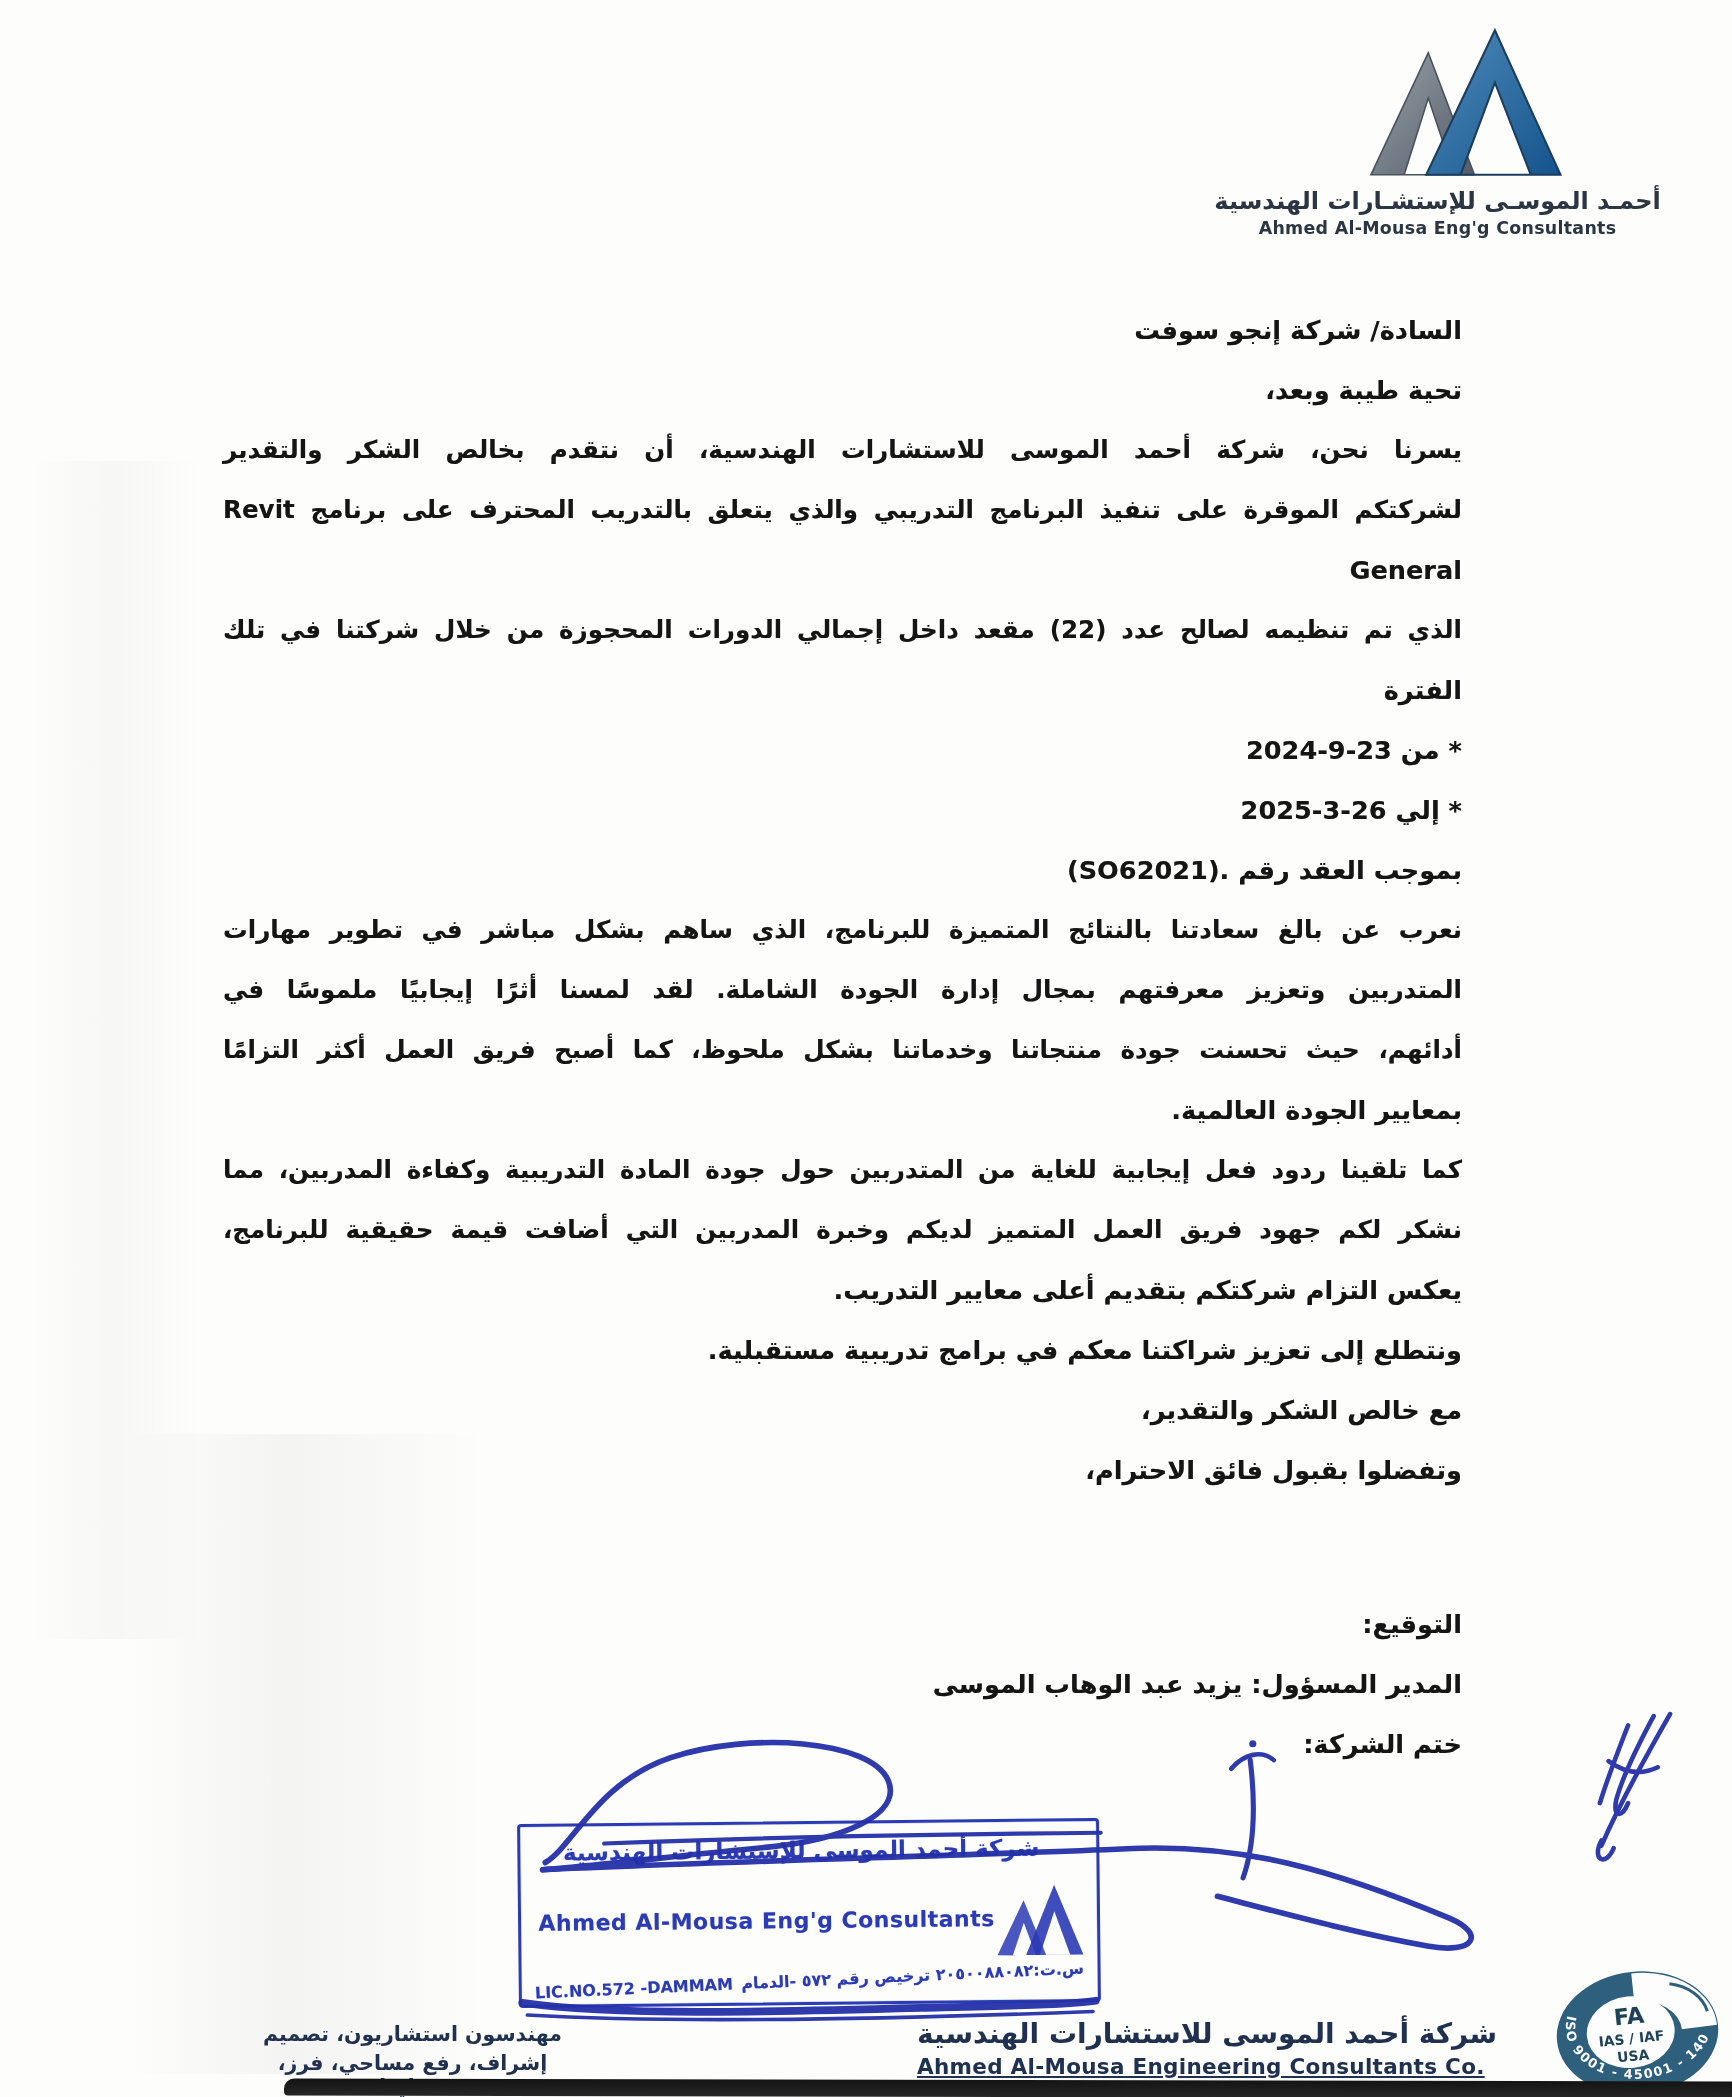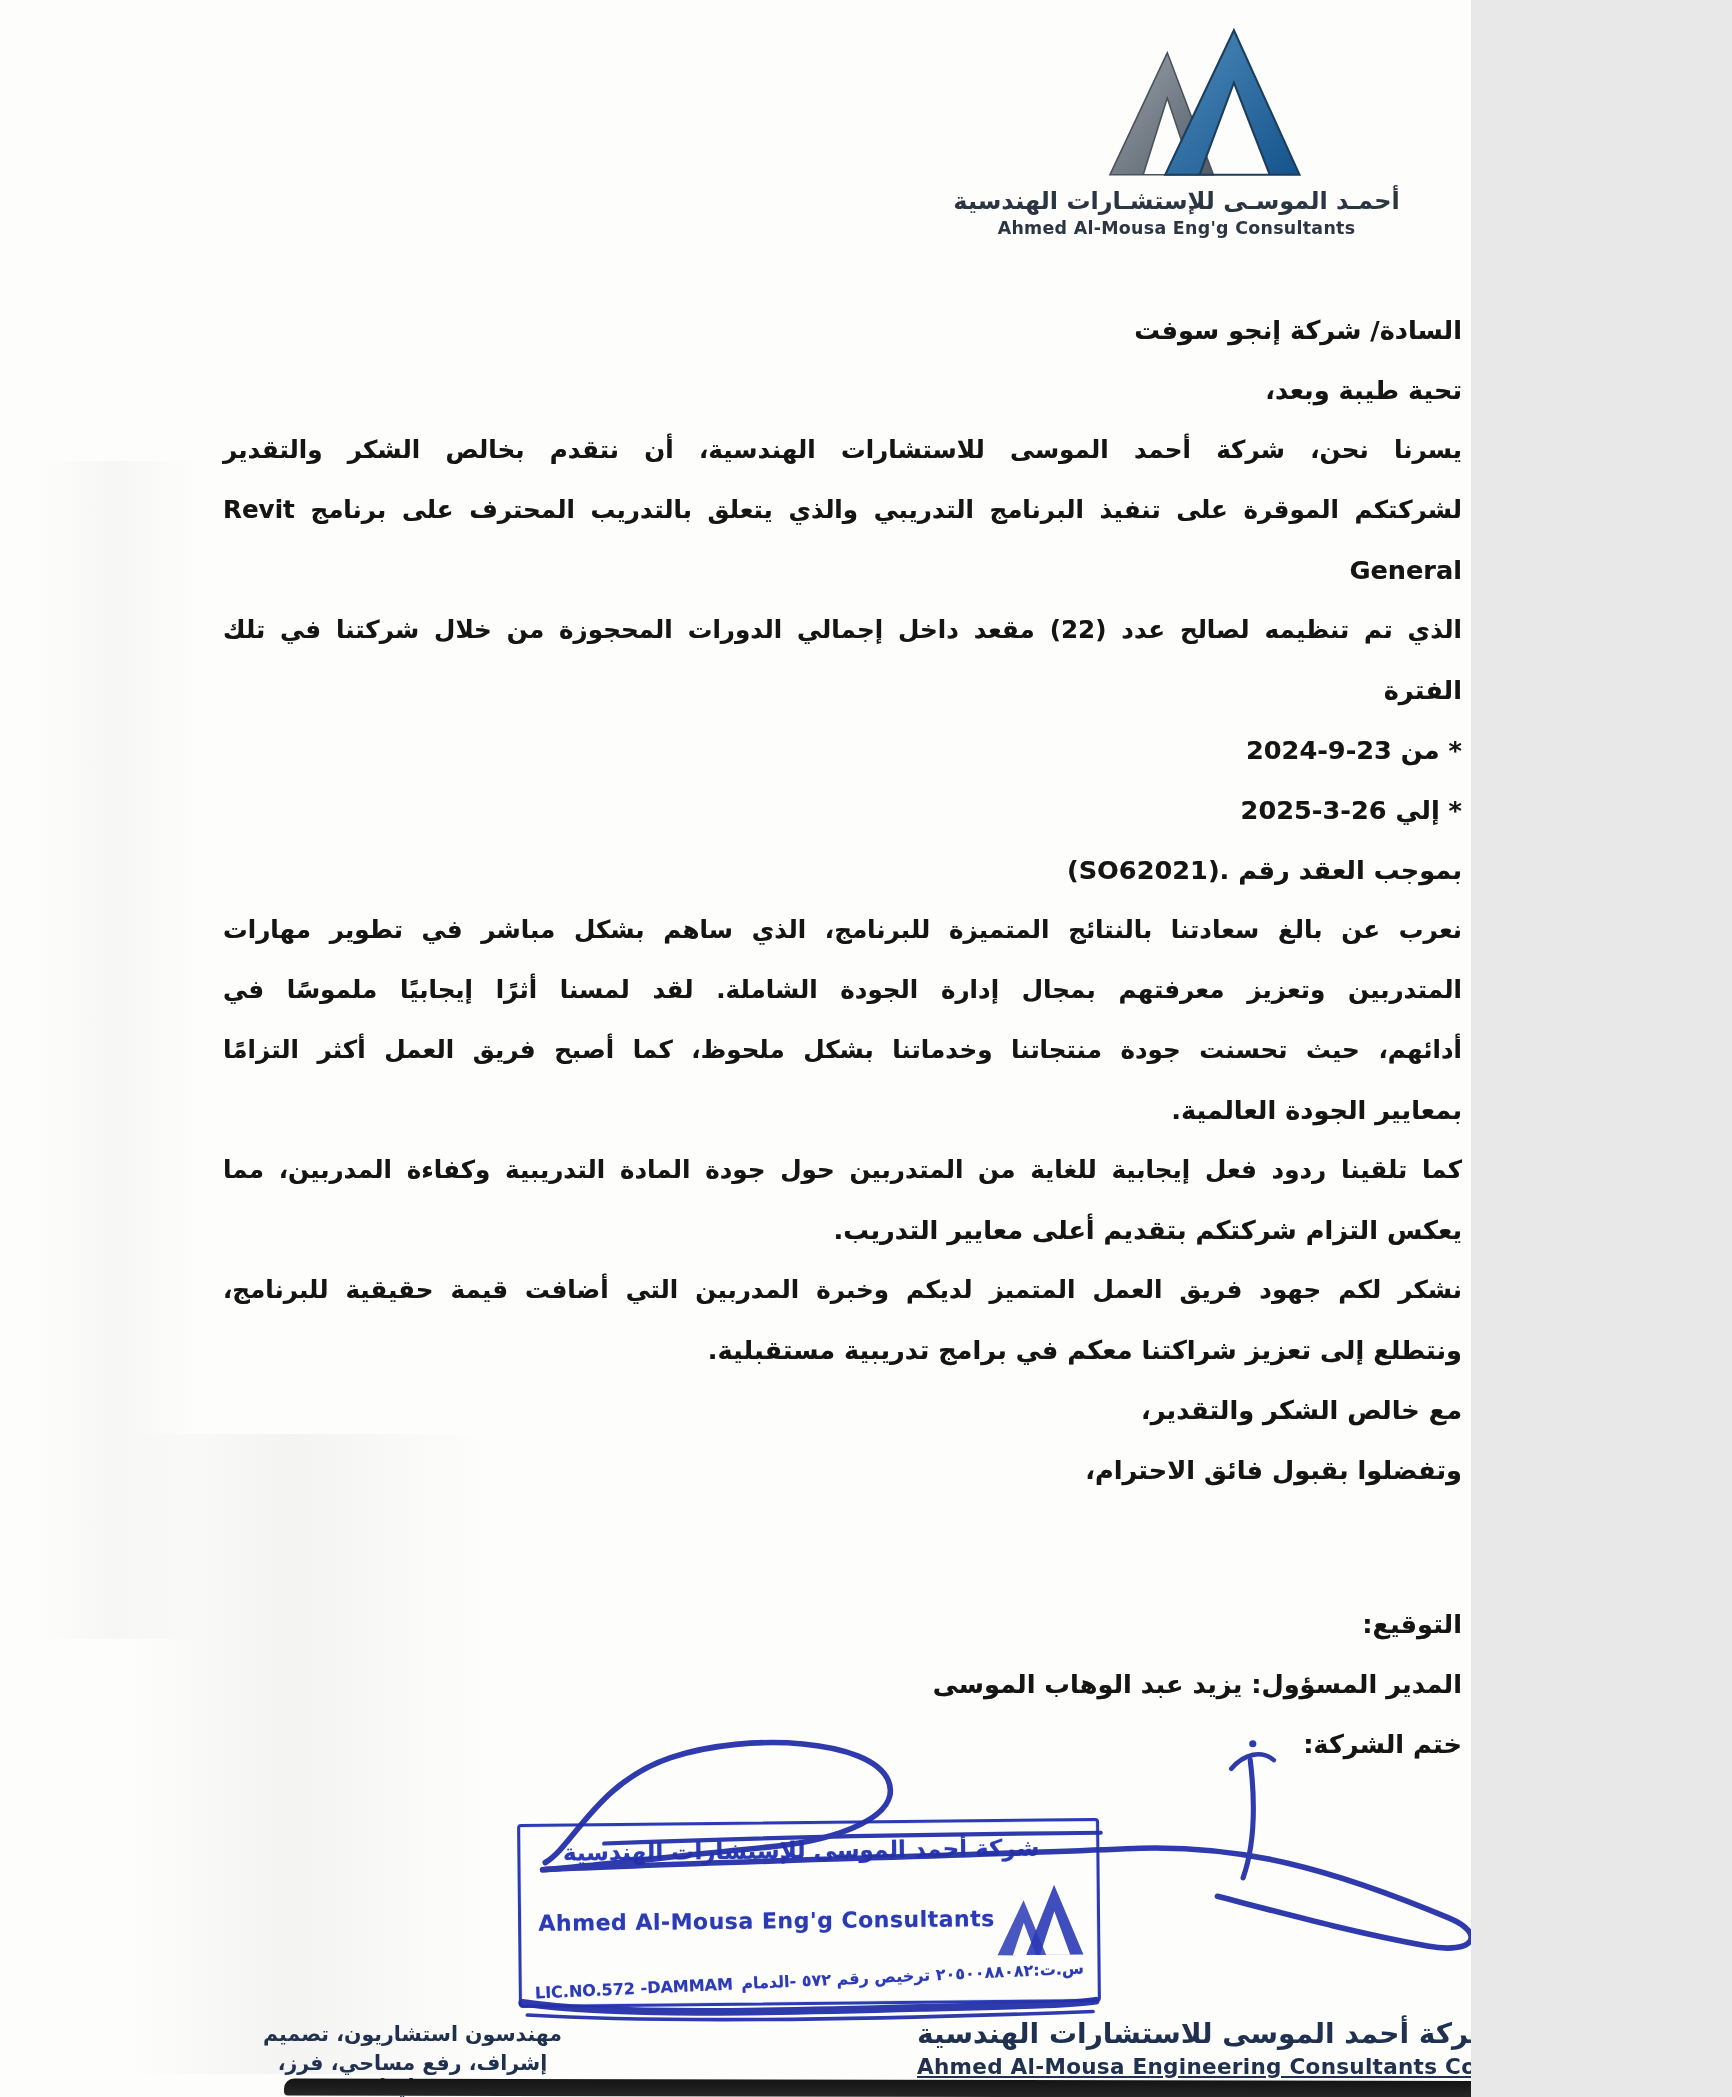--- a/index.html
+++ b/index.html
@@ -1,18 +1,18 @@
 <!DOCTYPE html>
 <html lang="ar" style="font-size:8.2px"><head>
 <meta charset="utf-8">
 <style>
   html,body{margin:0;padding:0;background:#e8e8e8;}
   .page{
-    position:relative;width:1424px;height:2097px;background:#fdfdfc;
-    font-family:"DejaVu Sans",sans-serif;overflow:hidden;padding-left:47px;
+    position:relative;width:1732px;height:2097px;background:#fdfdfc;
+    font-family:"DejaVu Sans",sans-serif;overflow:hidden;
   }
   
   .letterhead{position:absolute;top:20.5px;right:23px;width:543px;text-align:center;}
   .logo{display:block;margin:0 auto;}
   .company-ar{font-size:24px;font-weight:700;color:#2c3542;margin-top:7.2px;letter-spacing:0;}
   .company-en{font-size:17.4px;font-weight:700;color:#2c3542;margin-top:3.1px;letter-spacing:0.3px;}
   
   .letter{position:absolute;top:315px;left:223px;width:1239px;}
   .line{
     height:60px;font-size:25.6px;font-weight:700;color:#151515;
@@ -96,22 +96,22 @@
       <div class="line justify" dir="rtl">الذي تم تنظيمه لصالح عدد (22) مقعد داخل إجمالي الدورات المحجوزة من خلال شركتنا في تلك</div>
       <div class="line" dir="rtl">الفترة</div>
       <div class="line" dir="rtl">* من 23-9-2024</div>
       <div class="line" dir="rtl">* إلي 26-3-2025</div>
       <div class="line" dir="rtl">بموجب العقد رقم .(SO62021)</div>
       <div class="line justify" dir="rtl">نعرب عن بالغ سعادتنا بالنتائج المتميزة للبرنامج، الذي ساهم بشكل مباشر في تطوير مهارات</div>
       <div class="line justify" dir="rtl">المتدربين وتعزيز معرفتهم بمجال إدارة الجودة الشاملة. لقد لمسنا أثرًا إيجابيًا ملموسًا في</div>
       <div class="line justify" dir="rtl">أدائهم، حيث تحسنت جودة منتجاتنا وخدماتنا بشكل ملحوظ، كما أصبح فريق العمل أكثر التزامًا</div>
       <div class="line" dir="rtl">بمعايير الجودة العالمية.</div>
       <div class="line justify" dir="rtl">كما تلقينا ردود فعل إيجابية للغاية من المتدربين حول جودة المادة التدريبية وكفاءة المدربين، مما</div>
+      <div class="line justify" dir="rtl">نشكر لكم جهود فريق العمل المتميز لديكم وخبرة المدربين التي أضافت قيمة حقيقية للبرنامج،</div>
       <div class="line" dir="rtl">يعكس التزام شركتكم بتقديم أعلى معايير التدريب.</div>
-      <div class="line justify" dir="rtl">نشكر لكم جهود فريق العمل المتميز لديكم وخبرة المدربين التي أضافت قيمة حقيقية للبرنامج،</div>
       <div class="line" dir="rtl">ونتطلع إلى تعزيز شراكتنا معكم في برامج تدريبية مستقبلية.</div>
       <div class="line" dir="rtl">مع خالص الشكر والتقدير،</div>
       <div class="line" dir="rtl">وتفضلوا بقبول فائق الاحترام،</div>
       <div class="line gap" dir="rtl">التوقيع:</div>
       <div class="line" dir="rtl">المدير المسؤول: يزيد عبد الوهاب الموسى</div>
       <div class="line" dir="rtl">ختم الشركة:</div>
     </div>
 
   <div class="stamp">
     <div class="stamp-ar">شركة أحمد الموسى للإستشارات الهندسية</div>

